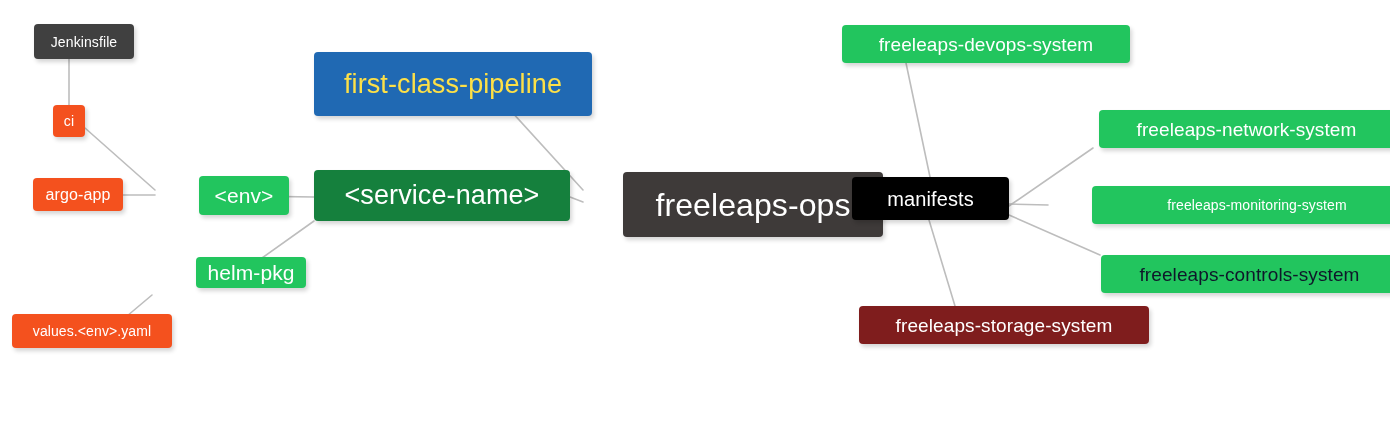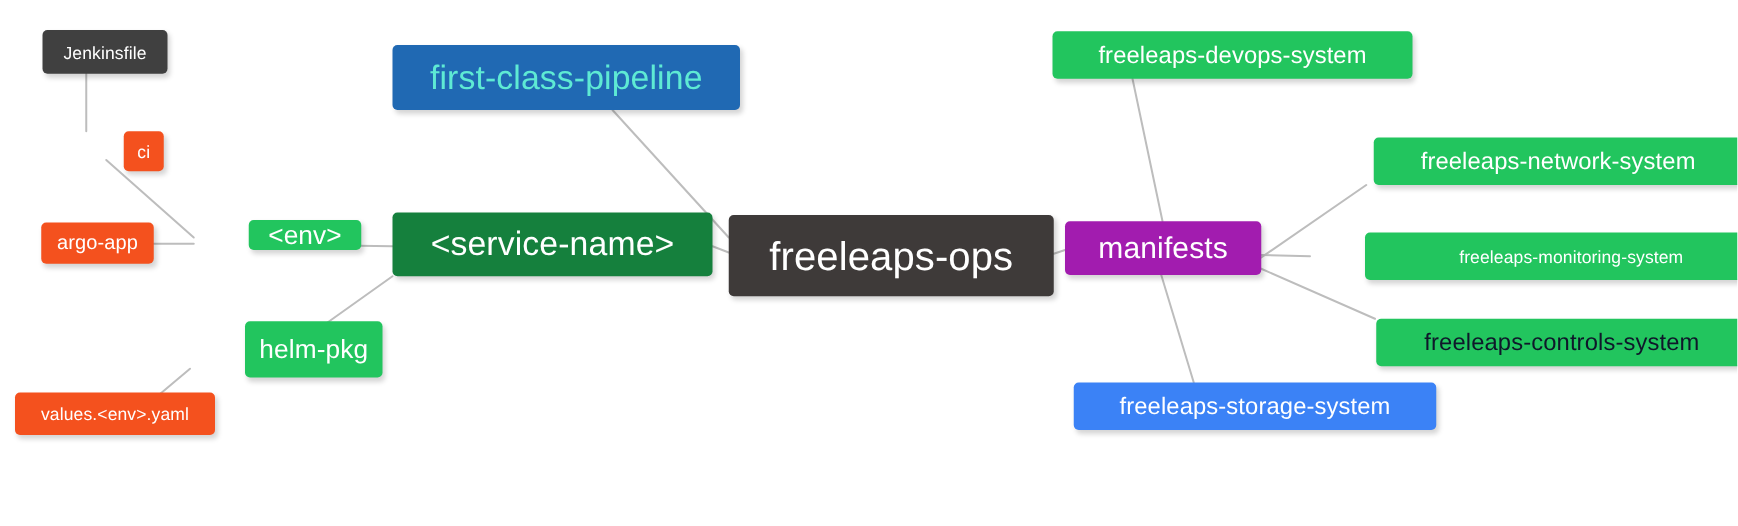--- a/index.html
+++ b/index.html
@@ -39,21 +39,21 @@
     line-height: 1;
     letter-spacing: 0.1px;
     box-shadow: 2px 3px 4px rgba(0,0,0,0.17);
     user-select: none;
   }
   .node-label {
     display: block;
     white-space: nowrap;
   }
   
-  .c-root   { background: #3e3a39; }
+  .c-root   { background: #3e3a39; margin-left: 40px; }
   .c-blue   { background: #2069b3; }
   .c-green  { background: #22c55e; margin-left: 44px; }
   .c-orange { background: #ffa726; }
   .c-red    { background: #f4511e; }
 </style>
 </head>
 <body>
 
 <div id="canvas">
   <svg id="edges" viewBox="0 0 1390 421" xmlns="http://www.w3.org/2000/svg">
@@ -69,56 +69,56 @@
       <line x1="930" y1="177" x2="906" y2="63" stroke="#bdbdbd" stroke-width="1.6" stroke-linecap="round"></line>
       <line x1="1009" y1="206" x2="1093" y2="148" stroke="#bdbdbd" stroke-width="1.6" stroke-linecap="round"></line>
       <line x1="1009" y1="204" x2="1048" y2="205" stroke="#bdbdbd" stroke-width="1.6" stroke-linecap="round"></line>
       <line x1="1009" y1="215" x2="1100" y2="255" stroke="#bdbdbd" stroke-width="1.6" stroke-linecap="round"></line>
       <line x1="929" y1="220" x2="955" y2="306" stroke="#bdbdbd" stroke-width="1.6" stroke-linecap="round"></line>
     </svg>
   <div id="node-layer">
       <div class="node c-root" style="left: 583px; top: 172px; width: 260px; height: 65px; font-size: 32px; background: rgb(62, 58, 57); color: rgb(255, 255, 255);">
         <span class="node-label">freeleaps-ops</span>
       </div>
-      <div class="node c-blue" style="left: 314px; top: 36px; width: 278px; height: 52px; font-size: 27px; background: rgb(32, 105, 179); color: #5eead4;">
+      <div class="node c-blue" style="left: 314px; top: 52px; width: 278px; height: 64px; font-size: 27px; background: rgb(32, 105, 179); color: #fde047;">
         <span class="node-label">first-class-pipeline</span>
       </div>
       <div class="node c-blue" style="left: 314px; top: 170px; width: 256px; height: 51px; font-size: 27px; background: #15803d; color: rgb(255, 255, 255);">
         <span class="node-label">&lt;service-name&gt;</span>
       </div>
-      <div class="node c-blue" style="left: 852px; top: 177px; width: 157px; height: 43px; font-size: 24px; background: #a21caf; color: rgb(255, 255, 255);">
+      <div class="node c-blue" style="left: 852px; top: 177px; width: 157px; height: 43px; font-size: 20px; background: #000000; color: rgb(255, 255, 255);">
         <span class="node-label">manifests</span>
       </div>
-      <div class="node c-green" style="left: 155px; top: 176px; width: 90px; height: 24px; font-size: 21px; background: rgb(34, 197, 94); color: rgb(255, 255, 255);">
+      <div class="node c-green" style="left: 155px; top: 176px; width: 90px; height: 39px; font-size: 21px; background: rgb(34, 197, 94); color: rgb(255, 255, 255);">
         <span class="node-label">&lt;env&gt;</span>
       </div>
-      <div class="node c-green" style="left: 152px; top: 257px; width: 110px; height: 45px; font-size: 21px; background: rgb(34, 197, 94); color: rgb(255, 255, 255);">
+      <div class="node c-green" style="left: 152px; top: 257px; width: 110px; height: 31px; font-size: 21px; background: rgb(34, 197, 94); color: rgb(255, 255, 255);">
         <span class="node-label">helm-pkg</span>
       </div>
       <div class="node c-orange" style="left: 34px; top: 24px; width: 100px; height: 35px; font-size: 14px; background: #404040; color: rgb(255, 255, 255);">
         <span class="node-label">Jenkinsfile</span>
       </div>
-      <div class="node c-red" style="left: 53px; top: 105px; width: 32px; height: 32px; font-size: 14px; background: rgb(244, 81, 30); color: rgb(255, 255, 255); margin-left: 46px;">
+      <div class="node c-red" style="left: 53px; top: 105px; width: 32px; height: 32px; font-size: 14px; background: rgb(244, 81, 30); color: rgb(255, 255, 255);">
         <span class="node-label">ci</span>
       </div>
       <div class="node c-red" style="left: 33px; top: 178px; width: 90px; height: 33px; font-size: 16px; background: rgb(244, 81, 30); color: rgb(255, 255, 255); text-align: center;">
         <span class="node-label">argo-app</span>
       </div>
       <div class="node c-red" style="left: 12px; top: 314px; width: 160px; height: 34px; font-size: 14px; background: rgb(244, 81, 30); color: rgb(255, 255, 255);">
         <span class="node-label">values.&lt;env&gt;.yaml</span>
       </div>
       <div class="node c-green" style="left: 798px; top: 25px; width: 288px; height: 38px; font-size: 19px; background: rgb(34, 197, 94); color: rgb(255, 255, 255);">
         <span class="node-label">freeleaps-devops-system</span>
       </div>
       <div class="node c-green" style="left: 1055px; top: 110px; width: 295px; height: 38px; font-size: 19px; background: rgb(34, 197, 94); color: rgb(255, 255, 255); align-items: center;">
         <span class="node-label">freeleaps-network-system</span>
       </div>
       <div class="node c-green" style="left: 1048px; top: 186px; width: 330px; height: 38px; font-size: 14px; background: rgb(34, 197, 94); color: rgb(255, 255, 255);">
         <span class="node-label">freeleaps-monitoring-system</span>
       </div>
       <div class="node c-green" style="left: 1057px; top: 255px; width: 297px; height: 38px; font-size: 19px; background: rgb(34, 197, 94); color: #0f172a;">
         <span class="node-label">freeleaps-controls-system</span>
       </div>
-      <div class="node c-green" style="left: 815px; top: 306px; width: 290px; height: 38px; font-size: 19px; background: #3b82f6; color: rgb(255, 255, 255);">
+      <div class="node c-green" style="left: 815px; top: 306px; width: 290px; height: 38px; font-size: 19px; background: #7f1d1d; color: rgb(255, 255, 255);">
         <span class="node-label">freeleaps-storage-system</span>
       </div>
     </div>
 </div>
 
 </body></html>

